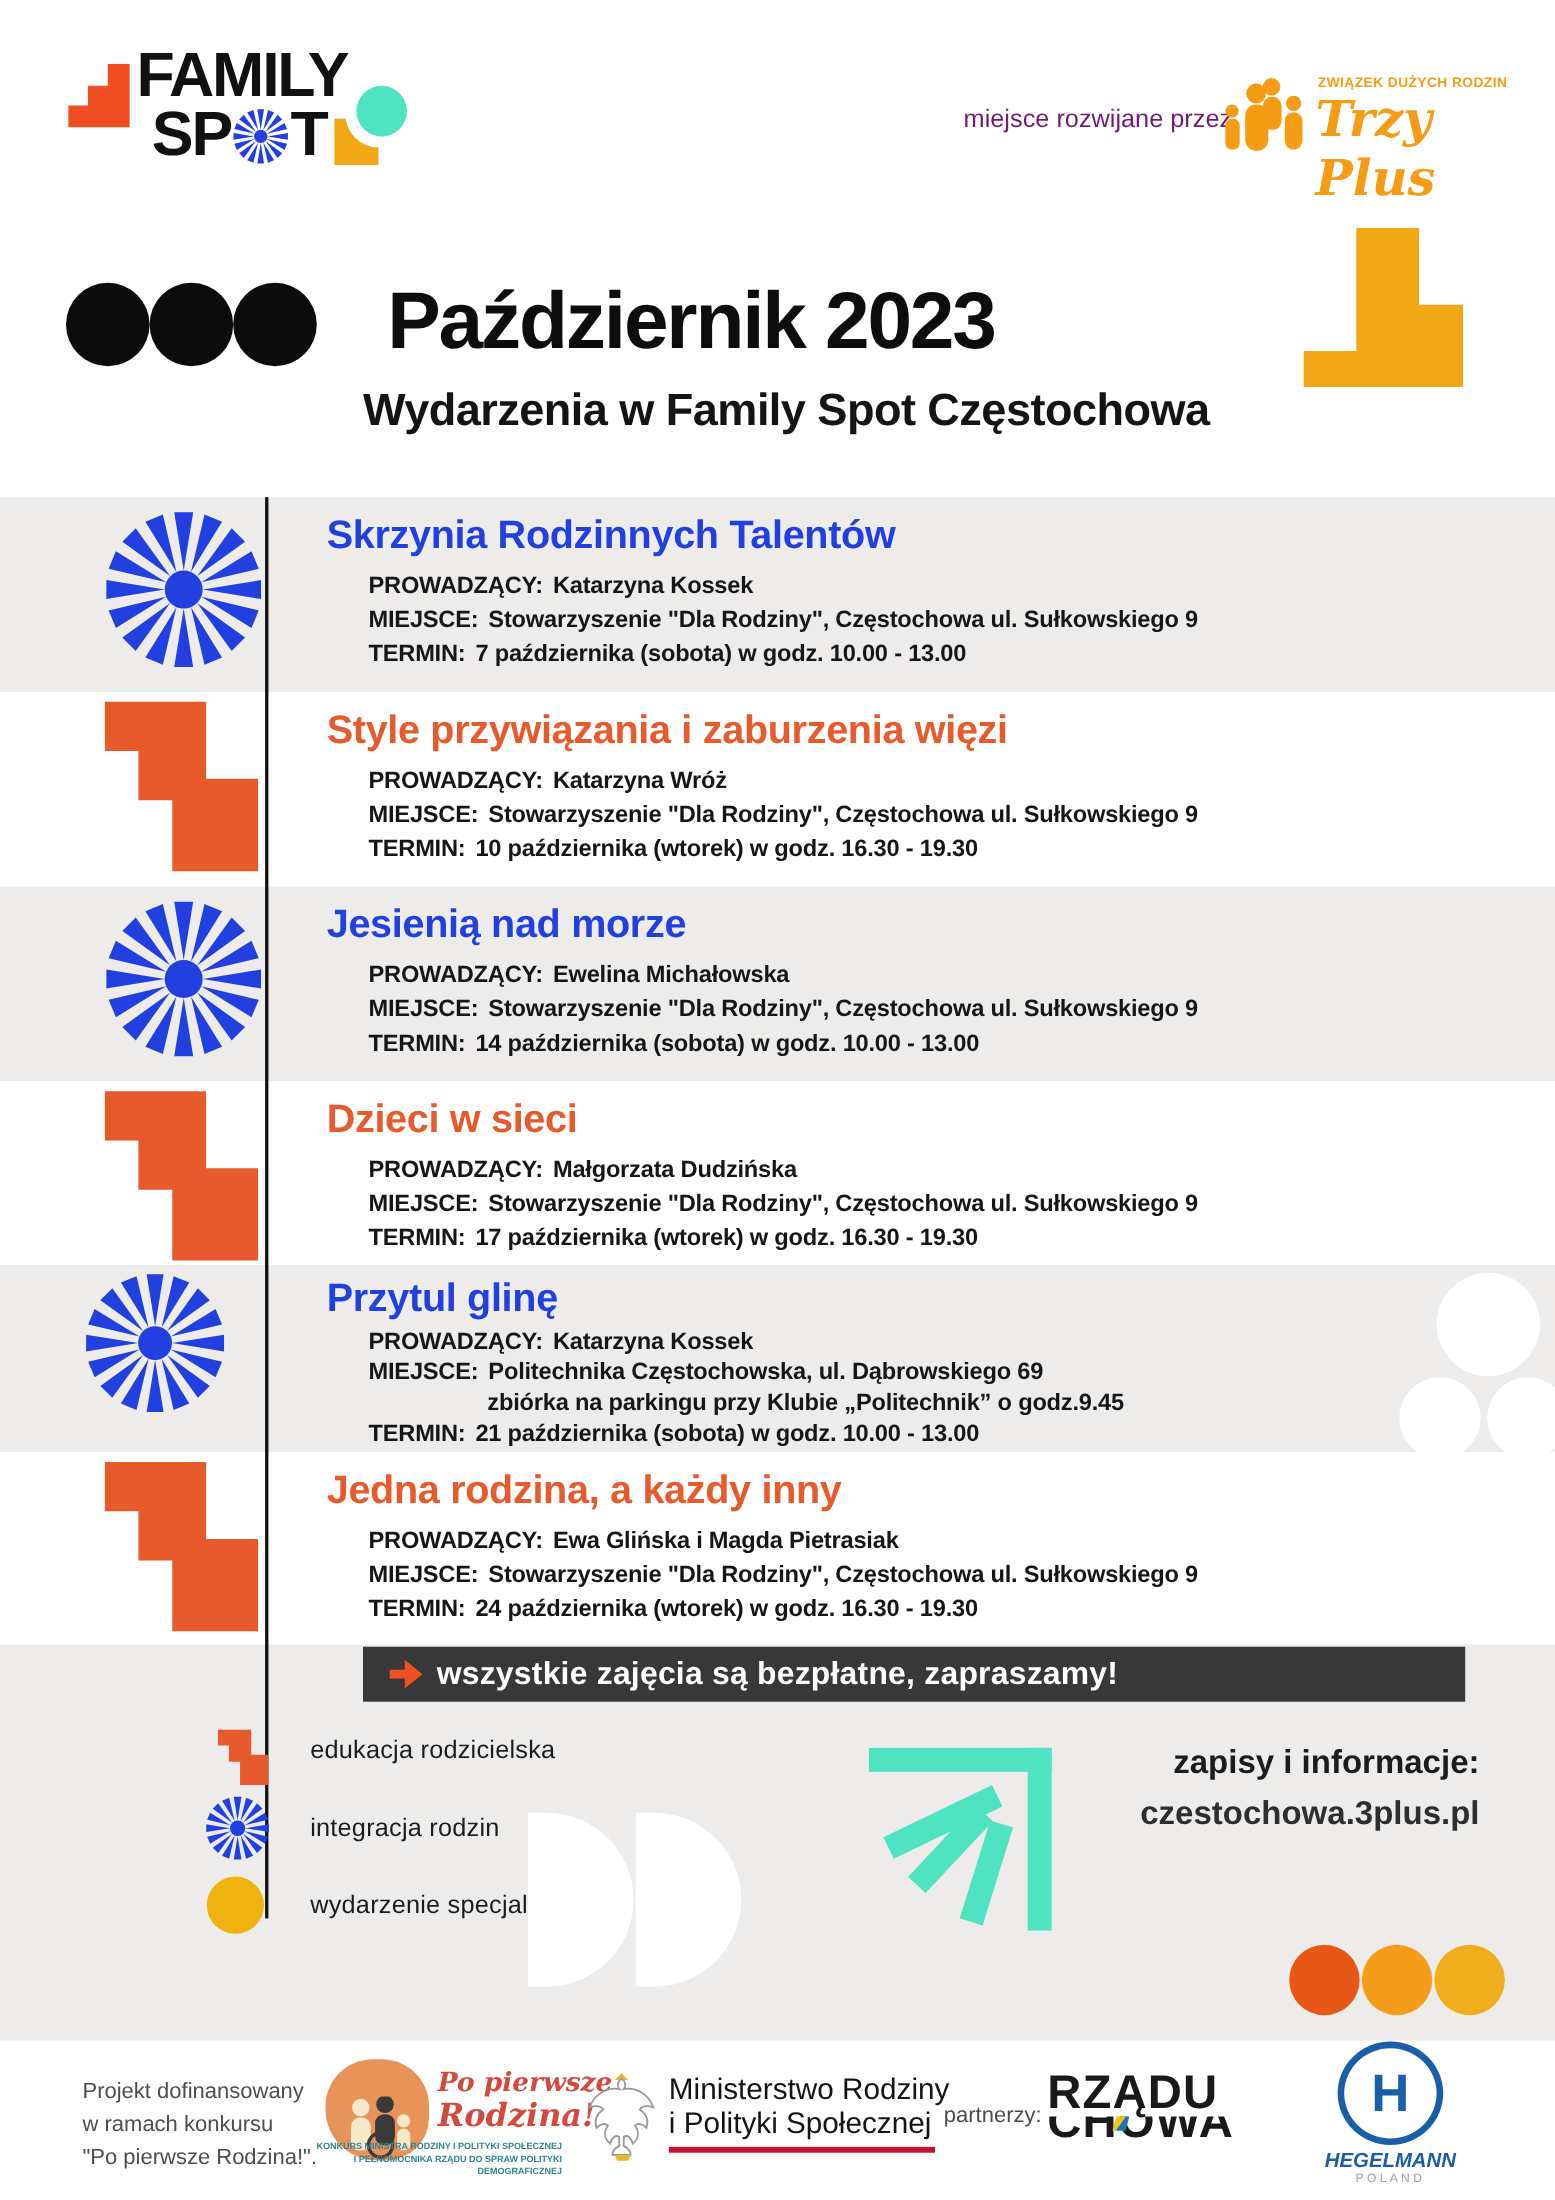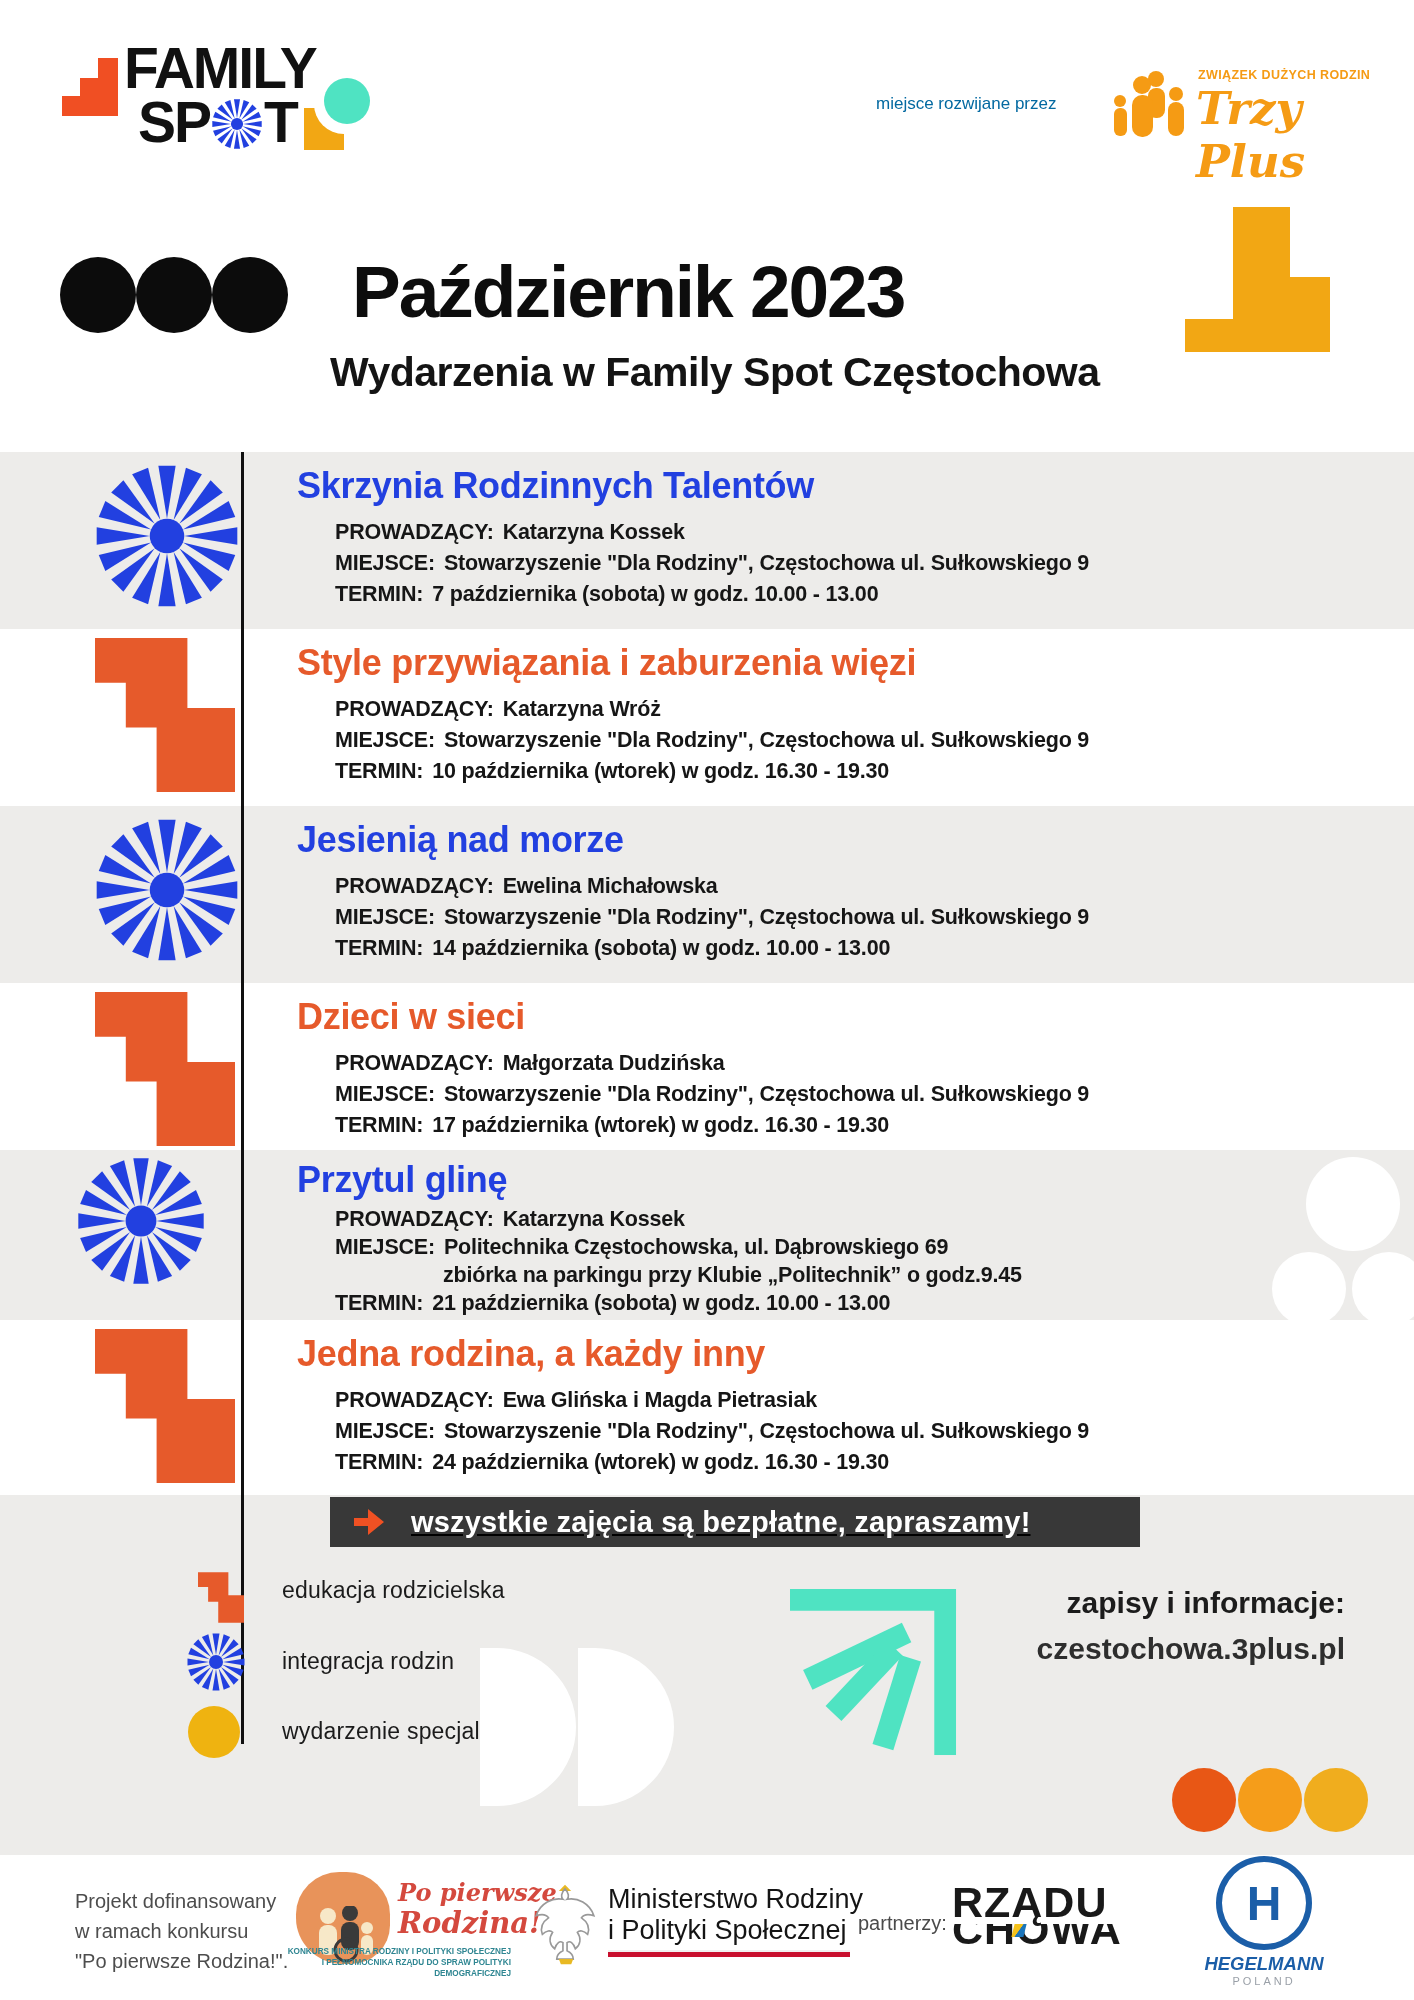--- a/index.html
+++ b/index.html
@@ -7,21 +7,21 @@
   .abs{position:absolute;}
 
   
   .logo-stairs{position:absolute;left:62px;top:58px;width:56px;height:58px;color:var(--logo_orange);}
   .logo-word1{position:absolute;left:124px;top:40px;font-size:57px;font-weight:700;letter-spacing:-2px;color:#111;line-height:56px;}
   .logo-row2{position:absolute;left:138px;top:94px;display:flex;align-items:center;font-size:57px;font-weight:700;letter-spacing:-2px;color:#111;line-height:56px;}
   .logo-burst{width:52px;height:52px;color:var(--blue);margin:4px 1px 0 1px;}
   .logo-sq{position:absolute;left:304px;top:108px;width:40px;height:42px;background:var(--amber);}
   .logo-notch{position:absolute;left:314px;top:74px;width:60px;height:60px;border-radius:50%;background:#fff;}
   .logo-teal{position:absolute;left:324px;top:78px;width:46px;height:46px;border-radius:50%;background:var(--teal);}
-  .dev-by{position:absolute;left:876px;top:94px;font-size:17px;color:#0369a1;}
+  .dev-by{position:absolute;left:876px;top:94px;font-size:23px;color:#701a75;}
   .tp-family{position:absolute;left:1112px;top:56px;width:80px;height:98px;color:var(--trzyplus_orange);}
   .tp-line1{position:absolute;left:1198px;top:68px;font-size:12.5px;font-weight:700;letter-spacing:.4px;color:var(--trzyplus_orange);}
   .tp-line2{position:absolute;left:1196px;top:82px;font-size:45px;font-weight:700;font-style:italic;font-family:"DejaVu Serif",serif;color:var(--trzyplus_orange);}
   .yellow-stairs{position:absolute;left:1185px;top:207px;width:147px;height:145px;color:var(--amber);}
 
   
   .dot{position:absolute;top:257px;width:76px;height:76px;border-radius:50%;background:#0c0c0c;}
   .month-title{position:absolute;left:352px;top:250px;font-size:73px;font-weight:700;letter-spacing:-2px;color:#0d0d0d;}
   .subtitle{position:absolute;left:330px;top:349px;font-size:41px;font-weight:700;letter-spacing:-.5px;color:#141414;}
 
@@ -35,21 +35,21 @@
   .event.orange .ev-title{color:var(--orange);}
   .ev-lines{margin-left:38px;}
   .ev-line{font-size:21.5px;line-height:31px;font-weight:700;color:#161616;letter-spacing:-.2px;}
   .lbl{margin-right:9px;}
   .place2{padding-left:108px;}
   .tight .ev-title{margin:2px 0 3px;}
   .tight .ev-line{line-height:28px;}
   .wcircle{position:absolute;border-radius:50%;background:#fff;}
 
   
-  .banner{position:absolute;left:330px;top:1497px;width:810px;height:50px;background:var(--banner_bg);display:flex;align-items:center;gap:27px;padding-left:24px;box-sizing:border-box;text-decoration:underline;}
+  .banner{position:absolute;left:330px;top:1497px;width:1002px;height:50px;background:var(--banner_bg);display:flex;align-items:center;gap:13px;padding-left:24px;box-sizing:border-box;}
   .banner-arrow{width:30px;height:26px;flex:0 0 auto;}
   .banner-text{color:#fff;font-size:29px;font-weight:700;letter-spacing:.2px;}
 
   
   .bottom-zone{position:absolute;left:0;top:1495px;width:1414px;height:360px;background:var(--band_gray);}
   .legend-label{position:absolute;font-size:23px;color:#1b1b1b;letter-spacing:.2px;}
   .fan{position:absolute;left:790px;top:1588px;width:168px;height:170px;color:var(--teal);}
   .dshape{position:absolute;top:1648px;width:96px;height:158px;background:#fff;border-radius:0 79px 79px 0;}
   .contact{position:absolute;right:69px;top:1580px;text-align:right;}
   .contact .c1{font-size:30px;font-weight:700;color:#1c1c1c;line-height:46px;}

